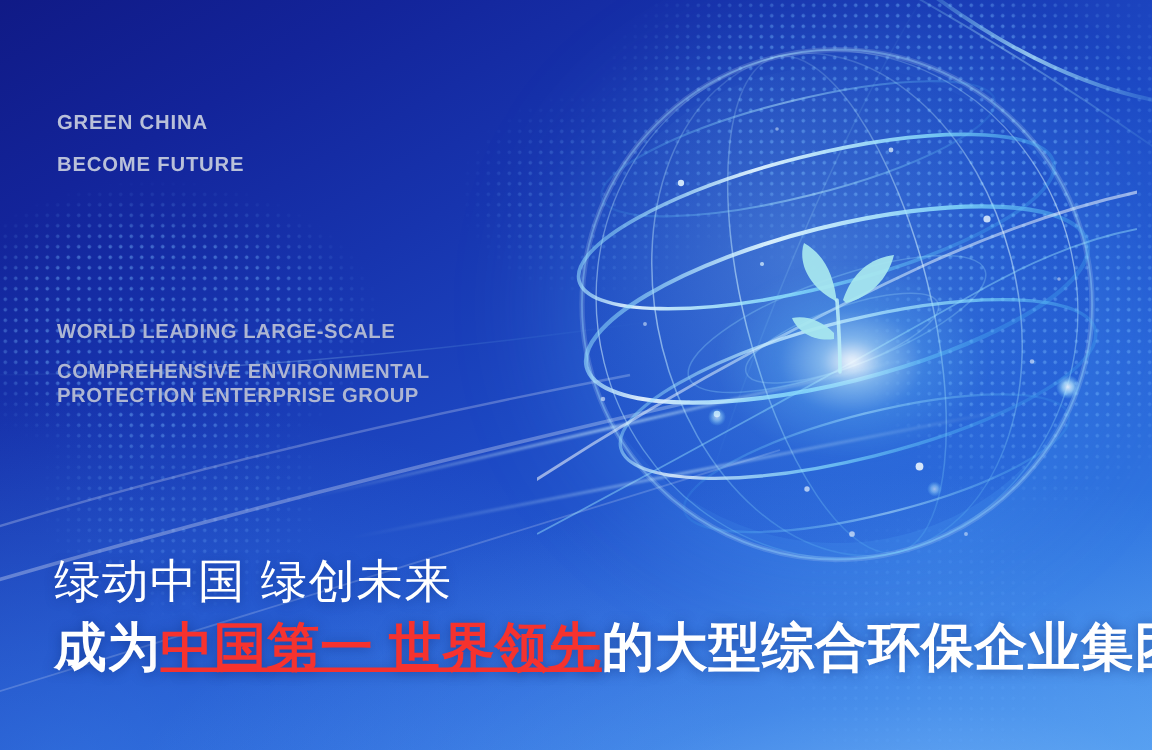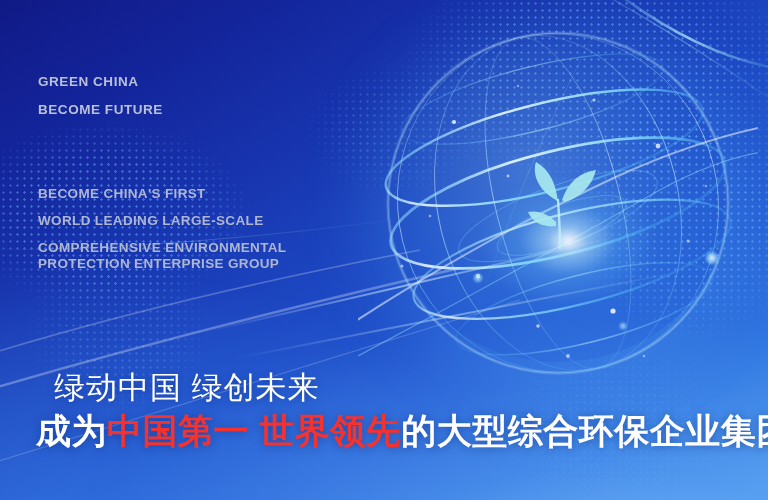--- a/index.html
+++ b/index.html
@@ -66,27 +66,27 @@
   .eyebrow{
     position:absolute;left:38px;color:#b9c0d9;font-weight:bold;font-size:13.5px;
     letter-spacing:.55px;white-space:nowrap;
   }
   .subline{
     position:absolute;left:38px;color:#aeb6d2;font-weight:bold;font-size:13.5px;
     letter-spacing:.35px;white-space:nowrap;
   }
   #cn-line1{
     position:absolute;left:36px;top:367px;color:#ffffff;font-size:31px;letter-spacing:1px;
-    white-space:nowrap;text-shadow:0 1px 7px rgba(10,40,120,.45);margin-left:18px;
+    white-space:nowrap;text-shadow:0 1px 7px rgba(10,40,120,.45);
   }
   #cn-line2{
     position:absolute;left:36px;top:408px;font-size:35px;font-weight:bold;letter-spacing:.5px;
     white-space:nowrap;color:#ffffff;text-shadow:0 1px 8px rgba(10,40,120,.5);
   }
-  #cn-line2 .hl{color:#f6322e;}
+  #cn-line2 .hl{color:#f6322e;text-decoration:underline;}
 </style>
 </head>
 <body>
 
 <div id="banner">
 
   <div class="layer dots m1"></div>
   <div class="layer dots m2"></div>
   <div class="layer dots m3"></div>
   <div class="layer dots m4"></div>
@@ -199,21 +199,20 @@
       <path d="M54,104 C54,86 53,70 52,56" fill="none" stroke="#bdf0f8" stroke-opacity=".85" stroke-width="2.4" stroke-linecap="round"></path>
     </svg>
 
     <div class="streak" style="left:-160px;top:258px;width:420px;transform:rotate(-13deg);opacity:.65;"></div>
     <div class="streak" style="left:-130px;top:288px;width:460px;transform:rotate(-11deg);opacity:.5;"></div>
   </div>
 
   <div class="eyebrow" style="top:74px">GREEN CHINA</div>
   <div class="eyebrow" style="top:102px">BECOME FUTURE</div>
 
-  <div class="subline" style="top:186px">BECOME CHINA'S FIRST</div>
   <div class="subline" style="top:213px">WORLD LEADING LARGE-SCALE</div>
   <div class="subline" style="top:240px">COMPREHENSIVE ENVIRONMENTAL</div>
   <div class="subline" style="top:256px">PROTECTION ENTERPRISE GROUP</div>
 
   <div id="cn-line1">绿动中国 绿创未来</div>
   <div id="cn-line2">
     <span>成为</span><span class="hl">中国第一 世界领先</span><span>的大型综合环保企业集团</span>
   </div>
 
 </div>

